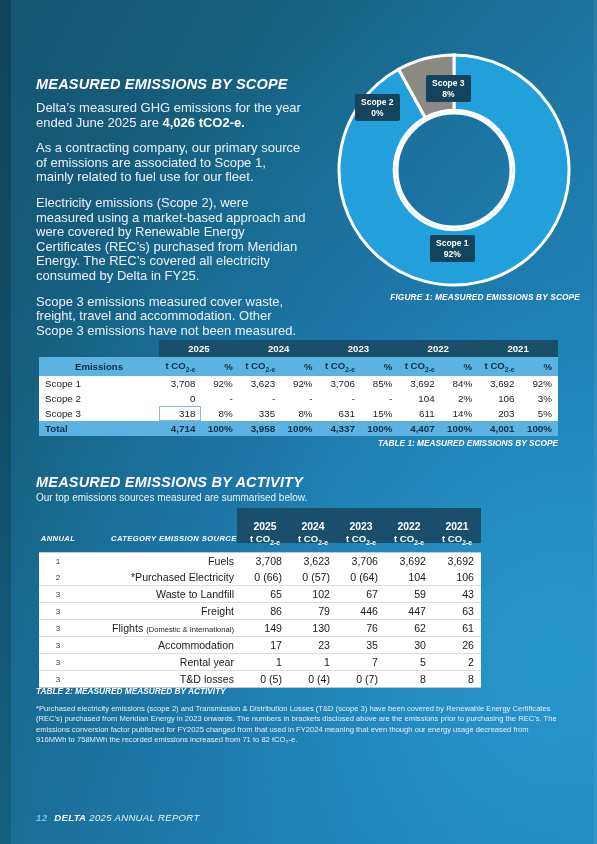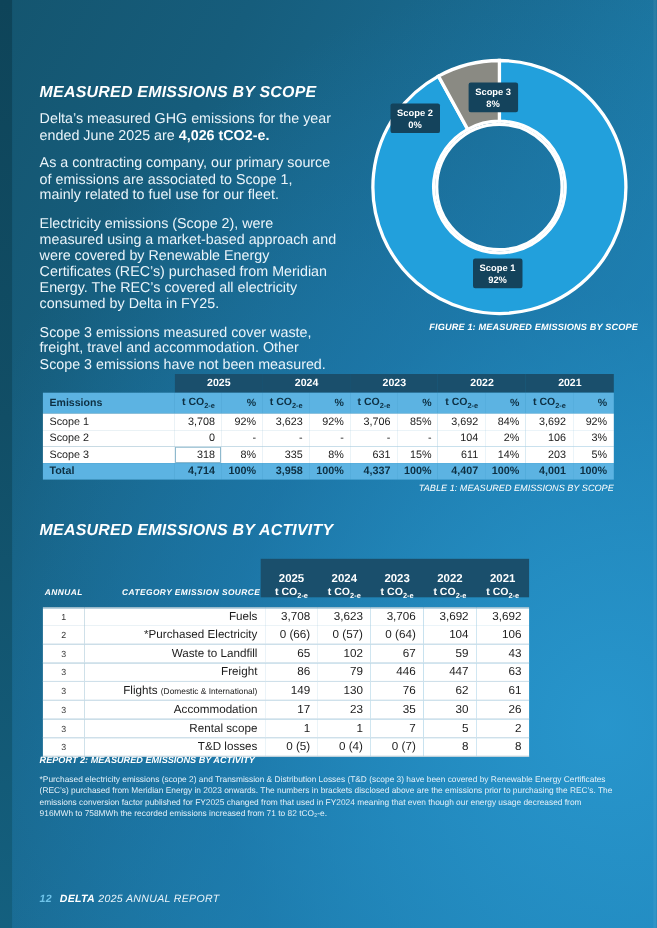--- a/index.html
+++ b/index.html
@@ -61,34 +61,34 @@
   #table1{font-size:9.8px;}
   #table1 .yearband td{
     background:#1a4f6c;color:#ffffff;font-weight:bold;text-align:center;
     padding:3px 0 3px 0;font-size:9.6px;
   }
   #table1 .yearband td.blank{background:transparent;}
   #table1 th{
     background:#5cb3e2;color:#0d2f42;font-weight:bold;
     padding:3px 6px;font-size:9.6px;
   }
-  #table1 th.lbl{text-align:left;}
+  #table1 th.lbl{text-align:center;}
   #table1 th.num{text-align:right;}
   #table1 td{
     background:#ffffff;color:#1b1b1b;padding:2px 6px;
   }
   #table1 td.lbl{text-align:left;}
   #table1 td.num{text-align:right;}
   #table1 tr.total td{
     background:#5cb3e2;color:#0d2f42;font-weight:bold;
   }
   #table1 td.sel{box-shadow:inset 0 0 0 1px #8fb9cd;}
   #table1-caption{
     position:absolute;right:0;top:98px;
-    font-style:italic;font-weight:normal;color:#ffffff;font-size:8.3px;
+    font-style:italic;font-weight:bold;color:#ffffff;font-size:8.3px;
   }
 
   
   #activity-title{position:absolute;left:36px;top:474px;font-size:14.5px;}
   #activity-sub{position:absolute;left:36px;top:492px;font-size:10px;color:#eaf4fa;}
 
   #table2-wrap{position:absolute;left:39px;top:508px;width:442px;}
   #t2-yearband{
     position:absolute;left:198px;top:0;width:244px;height:35px;
     background:#1a4f6c;
@@ -256,20 +256,21 @@
             <td class="num">100%</td>
             <td class="num">4,001</td>
             <td class="num">100%</td>
           </tr>
         </tbody>
     </table>
     <div id="table1-caption">TABLE 1: MEASURED EMISSIONS BY SCOPE</div>
   </div>
 
   <div class="sec-title" id="activity-title">MEASURED EMISSIONS BY ACTIVITY</div>
+  <div id="activity-sub">Our top emissions sources measured are summarised below.</div>
 
   <div id="table2-wrap">
     <div id="t2-yearband"></div>
     <table id="table2">
       <thead id="t2-head">
           <tr>
             <th class="h-scope">ANNUAL</th>
             <th class="h-cat">CATEGORY EMISSION SOURCE</th>
             <th class="h-year">
               <span class="yr">2025</span>
@@ -343,39 +344,39 @@
             <td class="sc">3</td>
             <td class="cat">Accommodation</td>
             <td class="num">17</td>
             <td class="num">23</td>
             <td class="num">35</td>
             <td class="num">30</td>
             <td class="num">26</td>
           </tr>
           <tr class="sep">
             <td class="sc">3</td>
-            <td class="cat">Rental scope</td>
+            <td class="cat">Rental year</td>
             <td class="num">1</td>
             <td class="num">1</td>
             <td class="num">7</td>
             <td class="num">5</td>
             <td class="num">2</td>
           </tr>
           <tr class="sep">
             <td class="sc">3</td>
             <td class="cat">T&amp;D losses</td>
             <td class="num">0 (5)</td>
             <td class="num">0 (4)</td>
             <td class="num">0 (7)</td>
             <td class="num">8</td>
             <td class="num">8</td>
           </tr>
         </tbody>
     </table>
   </div>
 
-  <div id="table2-caption">REPORT 2: MEASURED EMISSIONS BY ACTIVITY</div>
+  <div id="table2-caption">TABLE 2: MEASURED MEASURED BY ACTIVITY</div>
   <div id="footnote">*Purchased electricity emissions (scope 2) and Transmission &amp; Distribution Losses (T&amp;D (scope 3) have been covered by Renewable Energy Certificates (REC’s) purchased from Meridian Energy in 2023 onwards. The numbers in brackets disclosed above are the emissions prior to purchasing the REC’s. The emissions conversion factor published for FY2025 changed from that used in FY2024 meaning that even though our energy usage decreased from 916MWh to 758MWh the recorded emissions increased from 71 to 82 tCO₂-e.</div>
 
   <div id="footer">
     <span class="pg">12</span><span class="bd">DELTA</span> <span class="rg">2025 ANNUAL REPORT</span>
   </div>
 </div>
 
 </body></html>

